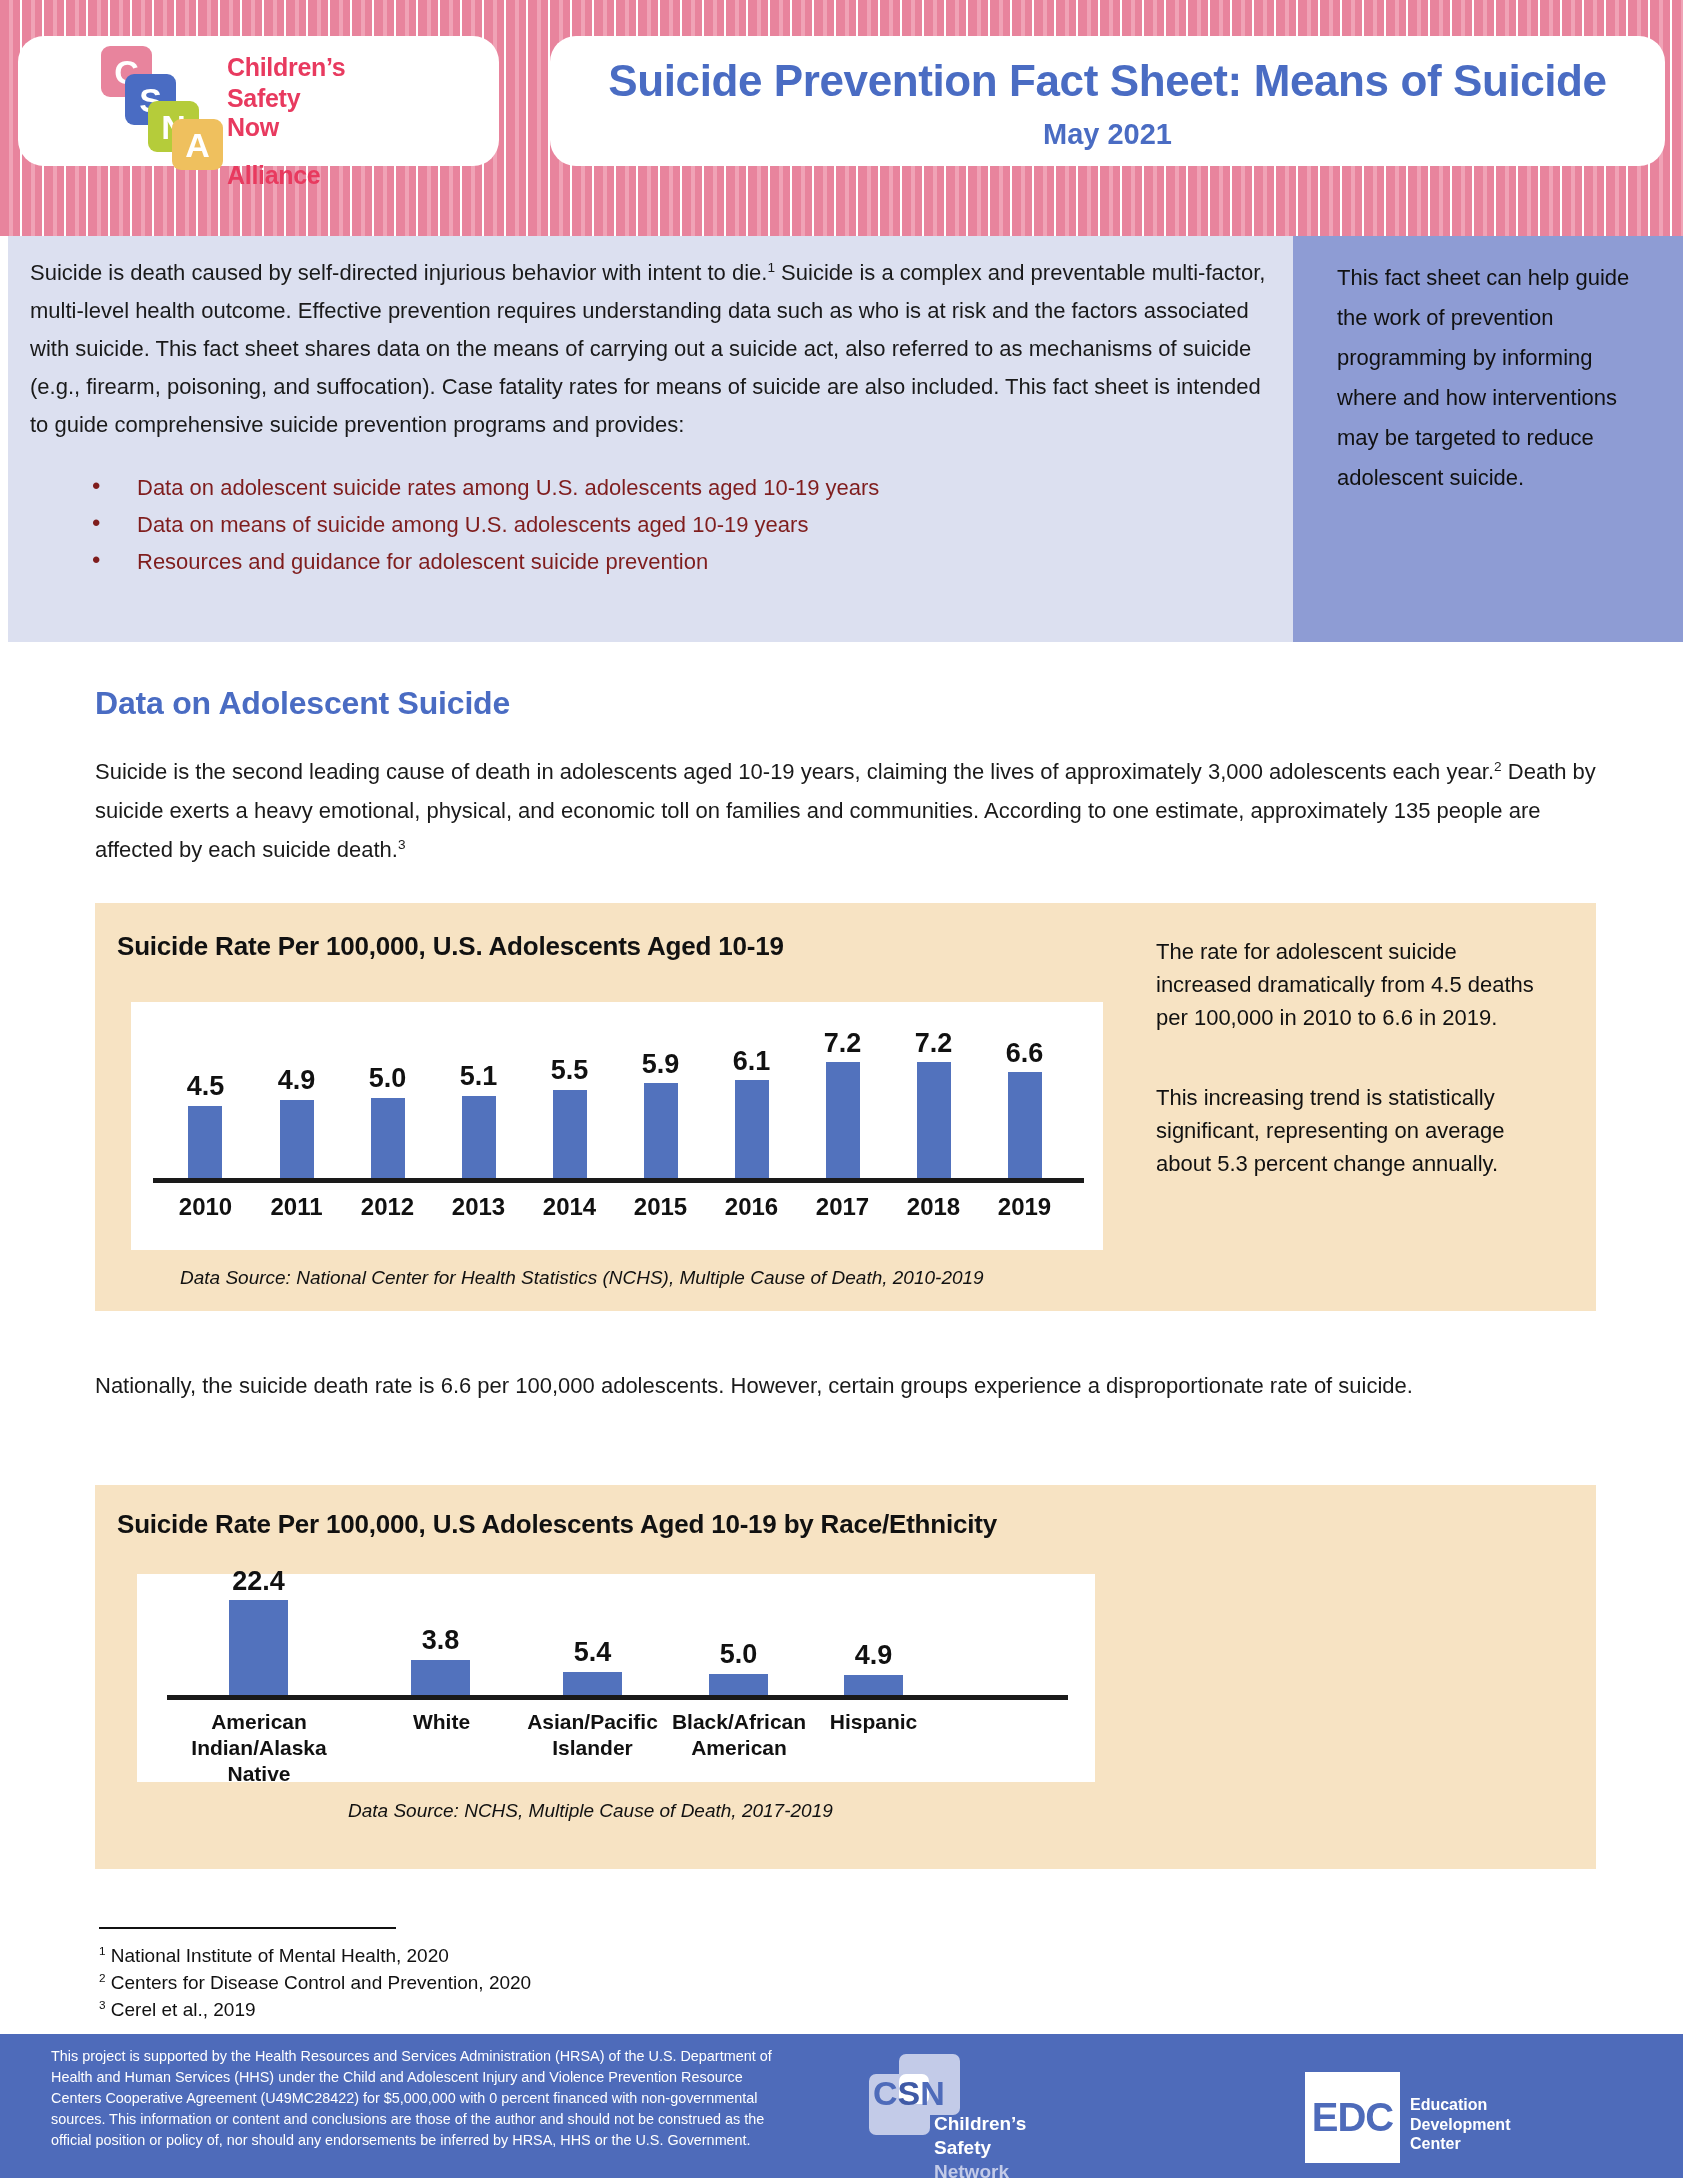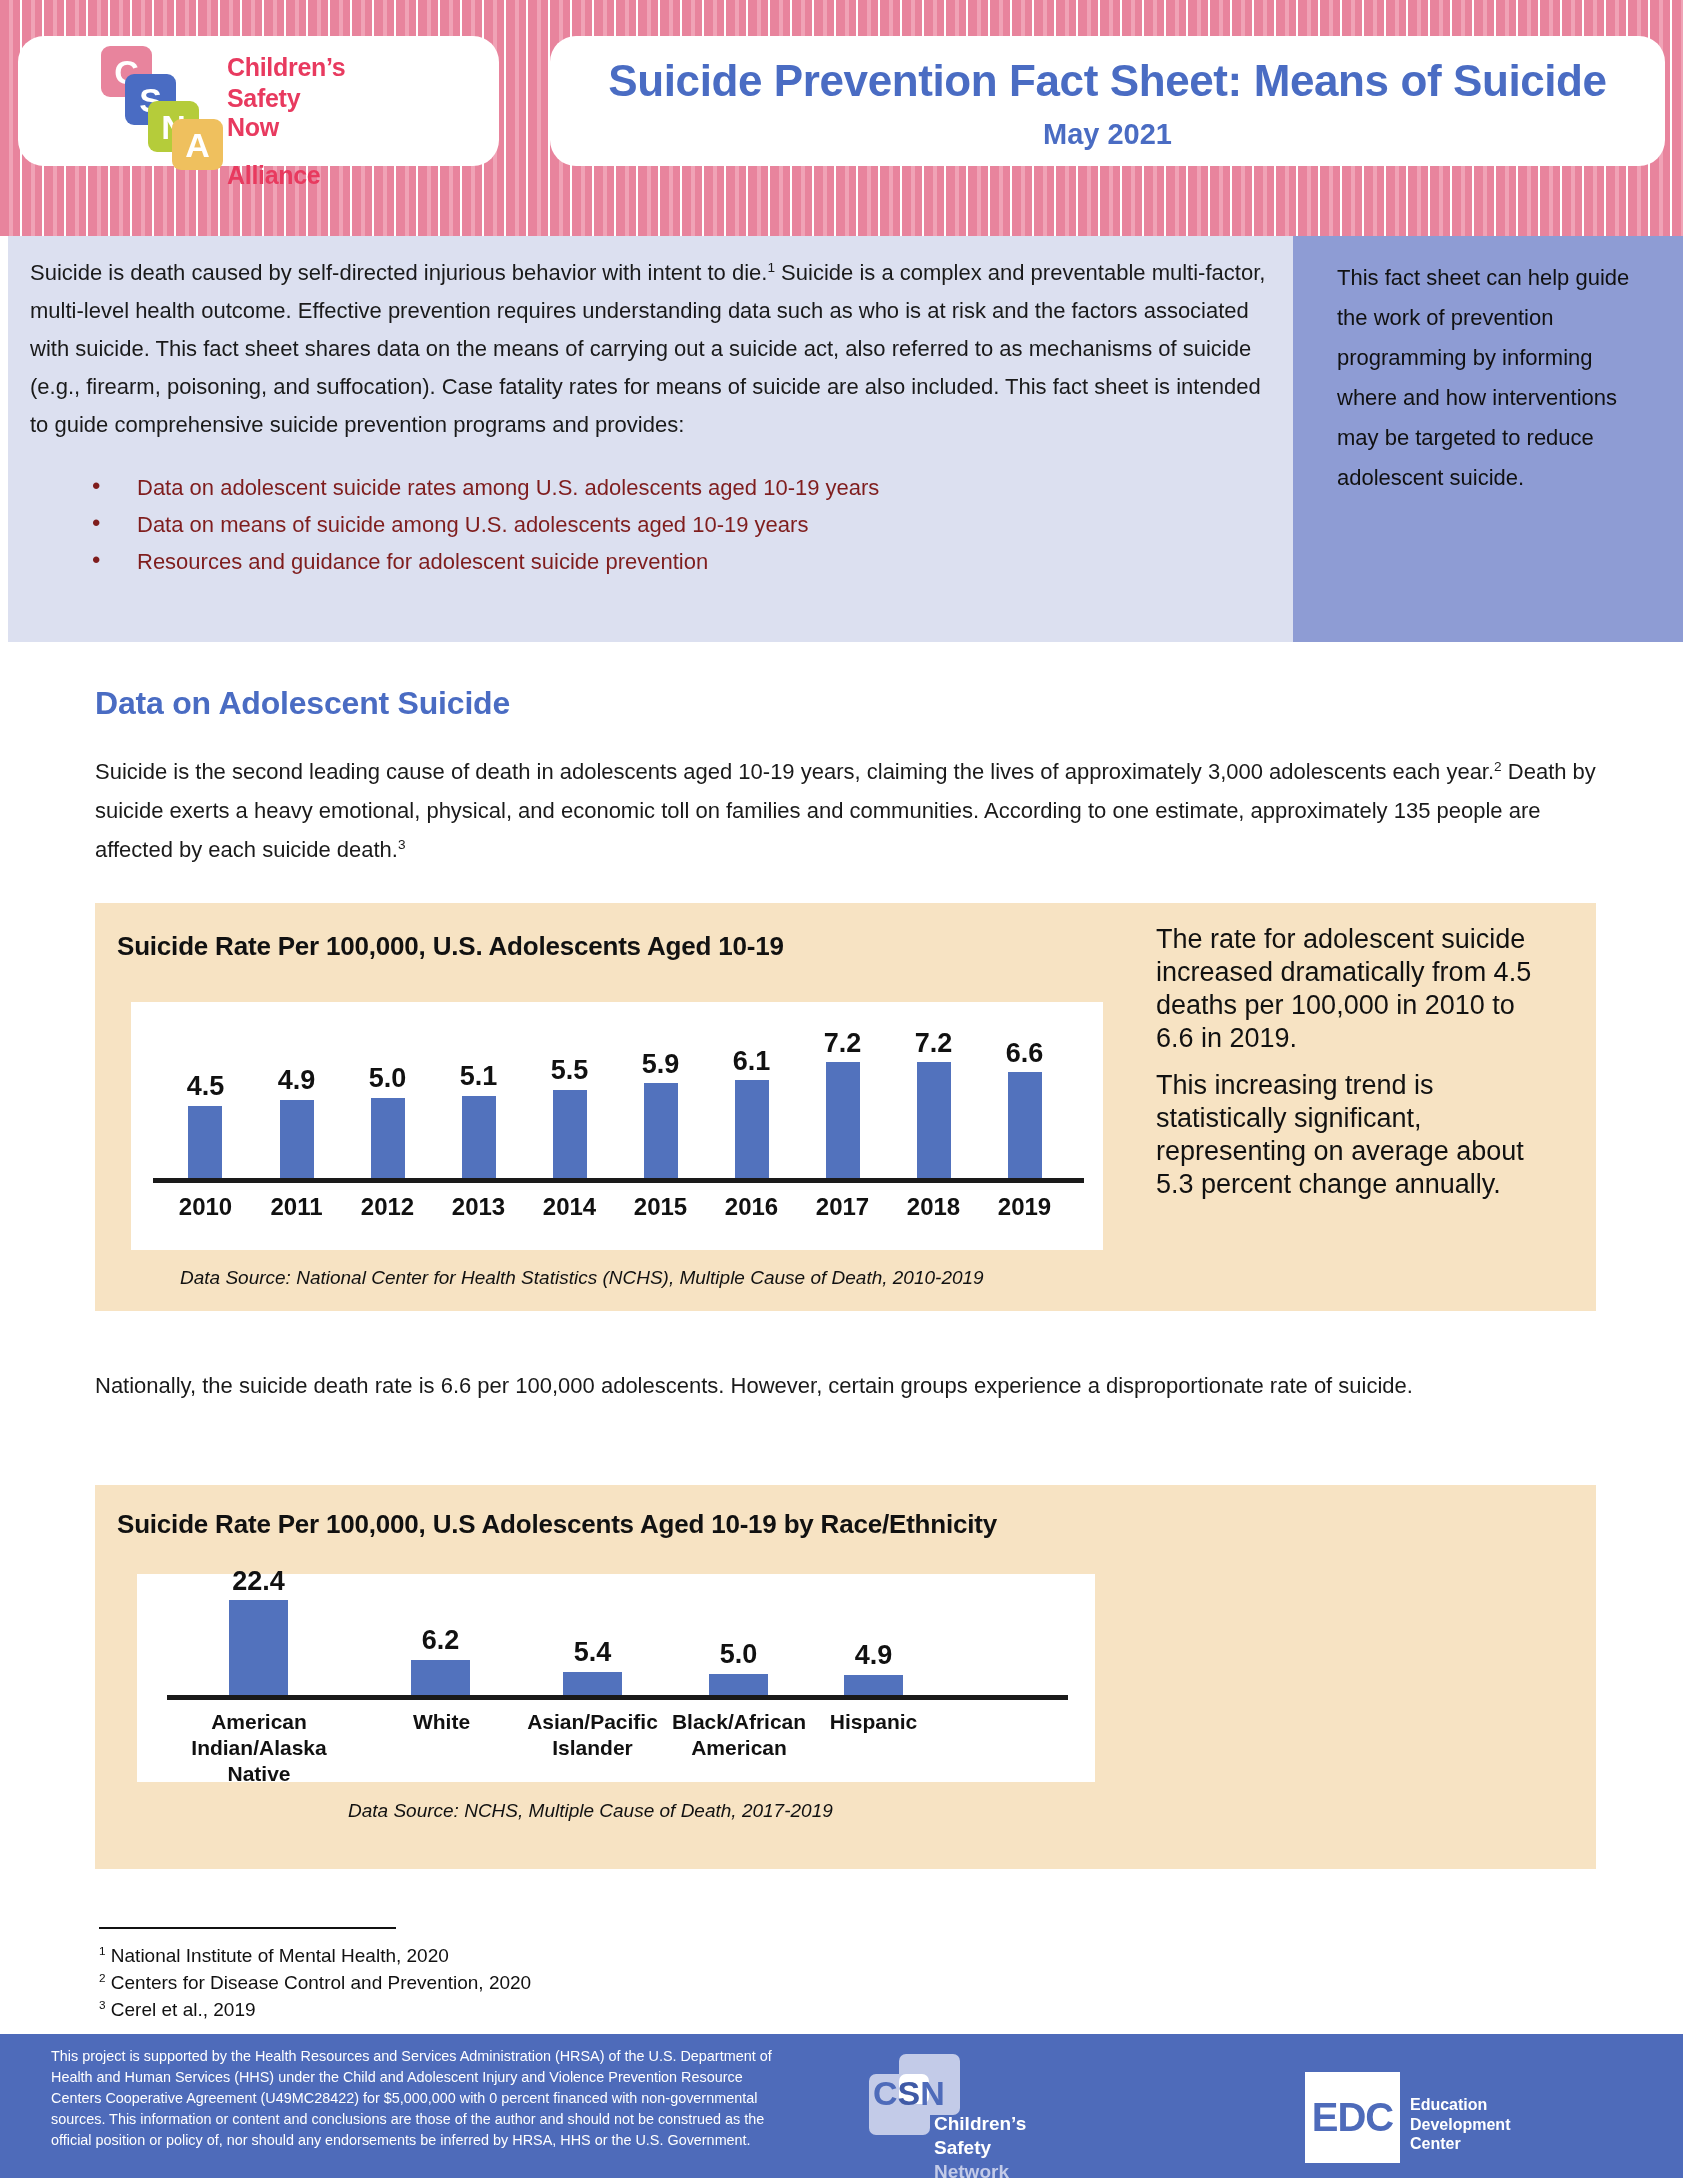--- a/index.html
+++ b/index.html
@@ -180,22 +180,23 @@
     letter-spacing: -0.2px;
     white-space: nowrap;
   }
   .chart-white {
     position: absolute;
     background: #ffffff;
   }
   .chart-note {
     position: absolute;
     color: #111111;
-    font-size: 27px;
+    font-size: 22px;
     line-height: 33px;
+    margin-top: 12px;
   }
   .chart-source {
     position: absolute;
     font-size: 19px;
     font-style: italic;
     color: #111111;
     white-space: nowrap;
   }
   .axis-line {
     position: absolute;
@@ -431,21 +432,21 @@
 
       <div class="axis-line" style="left:30px; top:121px; width:901px; height:5px;"></div>
 
       <div class="bar" style="left:92px;  top:26px;  width:59px; height:95px;"></div>
       <div class="bar" style="left:274px; top:86px;  width:59px; height:35px;"></div>
       <div class="bar" style="left:426px; top:98px;  width:59px; height:23px;"></div>
       <div class="bar" style="left:572px; top:100px; width:59px; height:21px;"></div>
       <div class="bar" style="left:707px; top:101px; width:59px; height:20px;"></div>
 
       <div class="bar-val" style="left:77px;  top:-8px; width:89px;">22.4</div>
-      <div class="bar-val" style="left:259px; top:51px; width:89px;">6.2</div>
+      <div class="bar-val" style="left:259px; top:51px; width:89px;">3.8</div>
       <div class="bar-val" style="left:411px; top:63px; width:89px;">5.4</div>
       <div class="bar-val" style="left:557px; top:65px; width:89px;">5.0</div>
       <div class="bar-val" style="left:692px; top:66px; width:89px;">4.9</div>
 
       <div class="cat-label-2" style="left:43px; top:135px; width:158px;">American<br>Indian/Alaska<br>Native</div>
       <div class="cat-label-2" style="left:235px; top:135px; width:139px;">White</div>
       <div class="cat-label-2" style="left:381px; top:135px; width:149px;">Asian/Pacific<br>Islander</div>
       <div class="cat-label-2" style="left:526px; top:135px; width:152px;">Black/African<br>American</div>
       <div class="cat-label-2" style="left:667px; top:135px; width:139px;">Hispanic</div>
     </div>

